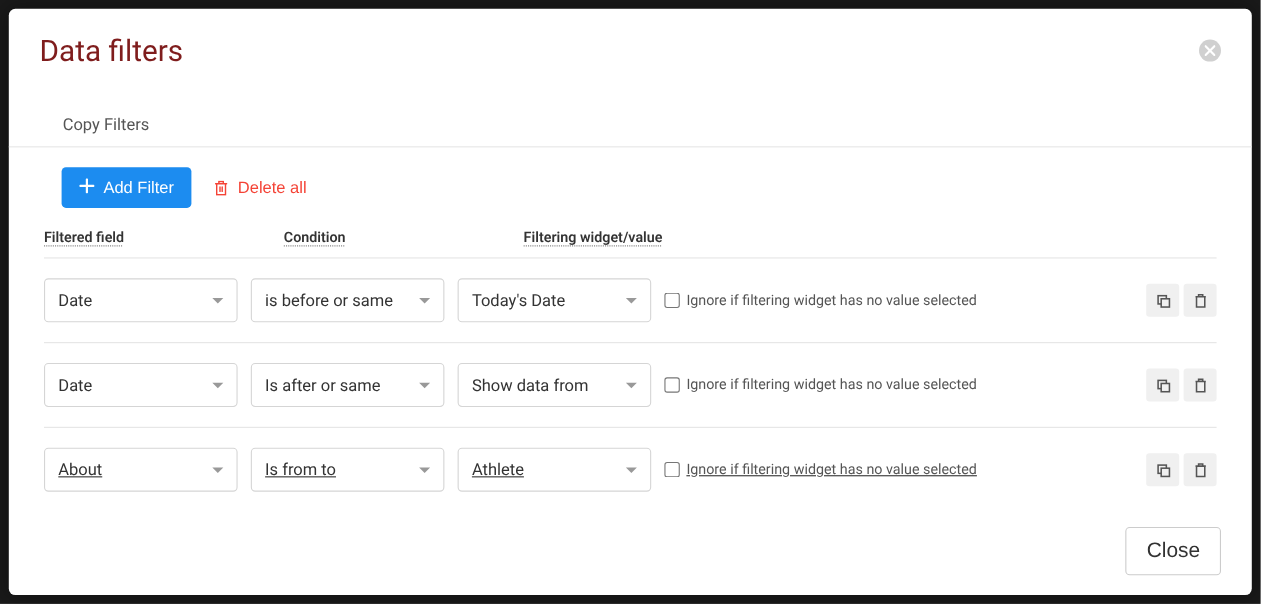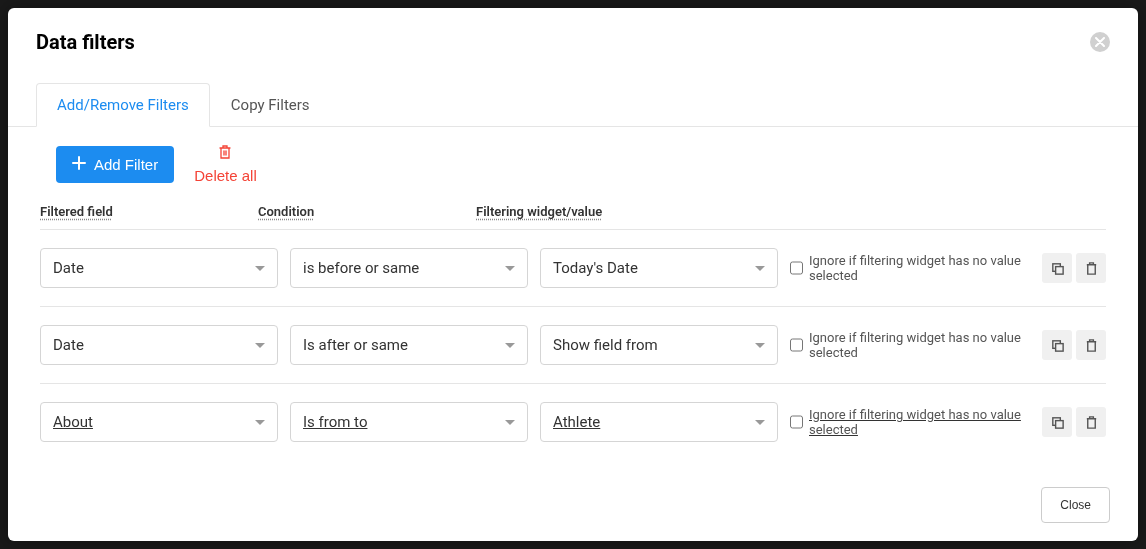--- a/index.html
+++ b/index.html
@@ -25,23 +25,23 @@
     flex-direction: column;
     box-shadow: 0 0 20px rgba(0,0,0,0.4);
   }
   .modal-header {
     padding: 22px 28px 10px 28px;
     display: flex;
     align-items: center;
     justify-content: space-between;
   }
   .modal-title {
-    font-size: 20px;
-    font-weight: 700;
-    color: #000000;
+    font-size: 27px;
+    font-weight: 400;
+    color: #7f1d1d;
   }
   .close-x {
     width: 20px;
     height: 20px;
     border-radius: 50%;
     background: #d0d0d0;
     display: flex;
     align-items: center;
     justify-content: center;
     cursor: pointer;
@@ -92,21 +92,20 @@
   .btn-primary svg { width: 14px; height: 14px; }
   .btn-danger-text {
     color: #f44336;
     background: none;
     border: none;
     font-size: 15px;
     display: inline-flex;
     align-items: center;
     gap: 8px;
     cursor: pointer;
-    flex-direction: column;
   }
   .btn-danger-text svg { width: 14px; height: 14px; }
 
   .filters-area {
     padding: 0 32px;
   }
 
   .col-headers {
     display: flex;
     gap: 12px;
@@ -129,21 +128,21 @@
   .filter-row {
     display: flex;
     align-items: center;
     gap: 12px;
     padding: 18px 0;
     border-bottom: 1px solid #e5e5e5;
   }
   .filter-row:last-child { border-bottom: none; text-decoration: underline; }
 
   .select {
-    width: 238px;
+    width: 176px;
     height: 40px;
     border: 1px solid #d5d5d5;
     border-radius: 4px;
     background: #fff;
     display: flex;
     align-items: center;
     justify-content: space-between;
     padding: 0 12px;
     font-size: 15px;
     color: #333;
@@ -193,41 +192,40 @@
     margin-top: auto;
     padding: 14px 28px 18px 28px;
     display: flex;
     justify-content: flex-end;
   }
   .btn-secondary {
     background: #fff;
     border: 1px solid #ccc;
     border-radius: 4px;
     padding: 10px 18px;
-    font-size: 12px;
+    font-size: 19px;
     cursor: pointer;
     color: #333;
   }
 </style>
 </head>
 <body>
 
 <div class="modal">
 
   <div class="modal-header">
     <h1 class="modal-title">Data filters</h1>
     <div class="close-x">
       <svg viewBox="0 0 10 10">
           <path d="M1 1 L9 9 M9 1 L1 9" stroke="#fff" stroke-width="2" stroke-linecap="round"></path>
         </svg>
     </div>
   </div>
 
   <div class="tabs">
-    <div class="tab active">Add/Remove Filters</div>
     <div class="tab">Copy Filters</div>
   </div>
 
   <div class="toolbar">
     <button class="btn-primary">
       <svg viewBox="0 0 14 14">
           <path d="M7 1 V13 M1 7 H13" stroke="#fff" stroke-width="2" stroke-linecap="round"></path>
         </svg>
       <span>Add Filter</span>
     </button>
@@ -284,21 +282,21 @@
     <div class="filter-row">
       <div class="select">
         <span>Date</span>
         <span class="caret"></span>
       </div>
       <div class="select">
         <span>Is after or same</span>
         <span class="caret"></span>
       </div>
       <div class="select">
-        <span>Show field from</span>
+        <span>Show data from</span>
         <span class="caret"></span>
       </div>
       <label class="check-wrap">
         <input type="checkbox" style="">
         <span>Ignore if filtering widget has no value selected</span>
       </label>
       <div class="row-actions">
         <button class="icon-btn">
           <svg viewBox="0 0 16 16">
               <rect x="3" y="3" width="8" height="8" fill="none" stroke="#555" stroke-width="1.5"></rect>

